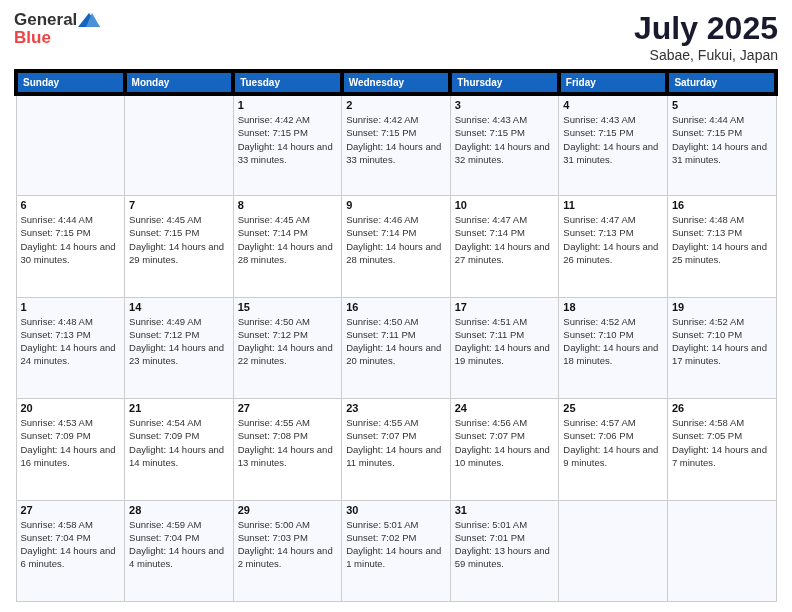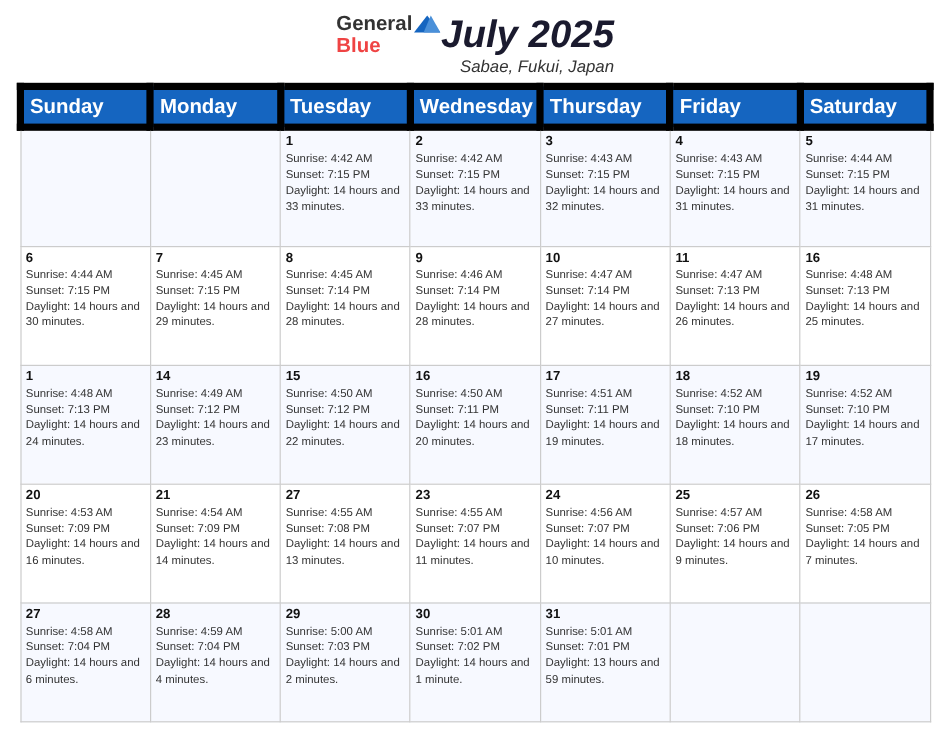--- a/index.html
+++ b/index.html
@@ -12,31 +12,30 @@
     }
     .page {
       width: 792px;
       height: 612px;
       padding: 10px 14px 10px 14px;
       display: flex;
       flex-direction: column;
     }
     .header {
       display: flex;
-      justify-content: center;
+      justify-content: space-between;
       align-items: flex-start;
       margin-bottom: 6px;
     }
     .logo {
       display: flex;
       align-items: center;
     }
     .title-block {
       text-align: right;
-      font-style: italic;
     }
     .month-title {
       font-size: 32px;
       font-weight: bold;
       color: #1a1a2e;
     }
     .location-title {
       font-size: 14px;
       color: #333;
     }
@@ -45,23 +44,23 @@
       border-collapse: collapse;
       width: 100%;
       flex: 1;
       table-layout: fixed;
     }
     .calendar th {
       background-color: #1565c0;
       color: #fff;
       text-align: left;
       padding: 4px 5px;
-      font-size: 17px;
+      font-size: 10px;
       font-weight: bold;
-      border: 6px solid #000000;
+      border: 4px solid #000000;
     }
     .calendar td {
       border: 1px solid #ccc;
       vertical-align: top;
       padding: 3px 4px;
       font-size: 9.5px;
       color: #333;
       height: 88px;
     }
     .day-number {

